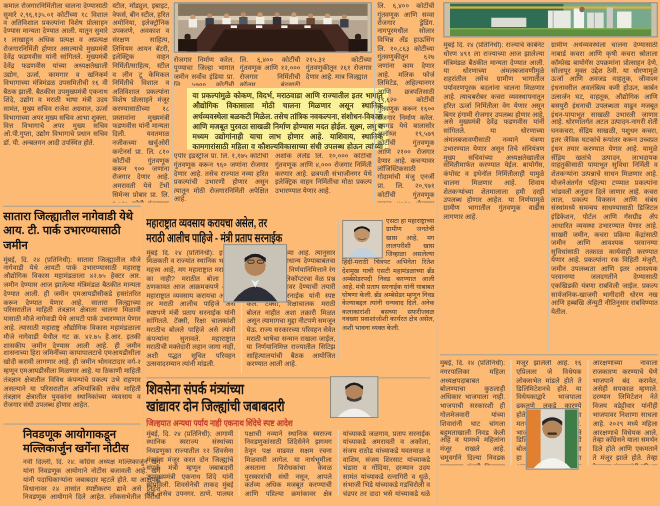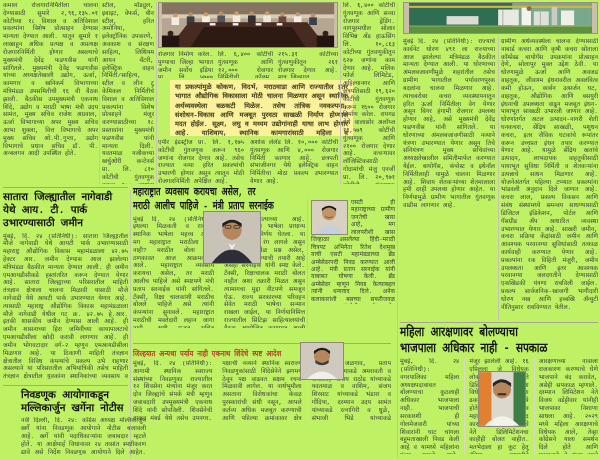--- a/index.html
+++ b/index.html
@@ -1,17 +1,17 @@
 <!DOCTYPE html>
 <html><head>
 <meta charset="utf-8">
 <style>
   html,body{margin:0;padding:0;background:#9a968c;}
-  .page{position:relative;width:600px;height:460px;background:#bef264;
-        font-family:Liberation Mono, monospace;color:#2b2b2f;overflow:hidden;}
+  .page{position:relative;width:600px;height:460px;background:#fdba74;
+        font-family:Liberation Sans, sans-serif;color:#2b2b2f;overflow:hidden;}
   .col{position:absolute;font-size:6.2px;line-height:1.26;text-align:justify;
        color:#3b3b40;overflow:hidden;word-break:break-word;}
   .photo{position:absolute;border:1px solid #9a927f;box-sizing:border-box;overflow:hidden;background:#cabfa9;}
   .photo svg{display:block;width:100%;height:100%;}
   .highlight{position:absolute;background:#fbf19b;font-size:6.7px;font-weight:bold;
        line-height:1.38;padding:3px 5px;color:#44401f;text-align:justify;overflow:hidden;box-sizing:border-box;}
   .vline{position:absolute;width:1px;background:#c8c3b5;}
   .hline{position:absolute;height:1px;background:#aaa395;}
   .art{position:absolute;overflow:visible;}
   .art h2,.art h3{margin:0;color:#141416;font-weight:bold;}
@@ -134,21 +134,21 @@
   <div class="art" style="left:3px;top:191px;width:125px;height:192px">
     <h3 class="smallh">सातारा जिल्ह्यातील नागेवाडी येथे आय. टी. पार्क उभारण्यासाठी जमीन</h3>
     <div class="body" style="height:146px">मुंबई, दि. २४ (प्रतिनिधी): सातारा जिल्ह्यातील मौजे नागेवाडी येथे आयटी पार्क उभारण्यासाठी महाराष्ट्र औद्योगिक विकास महामंडळाला ४२.७५ हेक्टर आर. जमीन देण्यास आज झालेल्या मंत्रिमंडळ बैठकीत मान्यता देण्यात आली. ही जमीन एमआयडीसीकडे हस्तांतरित करून देण्यात येणार आहे. सातारा जिल्ह्याच्या परिसरातील माहिती तंत्रज्ञान क्षेत्राला चालना मिळावी यासाठी मौजे नागेवाडी येथे आयटी पार्क उभारण्यात येणार आहे. त्यासाठी महाराष्ट्र औद्योगिक विकास महामंडळाला मौजे नागेवाडी येथील गट क्र. ४२.७५ हे.आर. इतकी शासकीय जमीन देण्यास आली आहे. ही जमीन शासनाच्या हिरा जमिनींच्या कायापालटाचे एमआयडीसीला खोदी करावी लागणार आहे. ही जमीन भोगवटादार वर्ग-२ म्हणून एमआयडीसीला मिळणार आहे. या ठिकाणी माहिती तंत्रज्ञान क्षेत्रातील विविध कंपन्यांचे प्रकल्प उभे राहणार असल्याने या परिसरातील अभियांत्रिकी तसेच माहिती तंत्रज्ञान क्षेत्रातील युवकांना स्थानिकांच्या व्यवसाय व रोजगार संधी उपलब्ध होणार आहेत.</div>
   </div>
 
   <div class="art" style="left:21px;top:389px;width:125px;height:69px">
     <h3 class="smallh">निवडणूक आयोगाकडून मल्लिकार्जुन खर्गेना नोटीस</h3>
     <div class="body" style="height:38px">नवी दिल्ली, दि. २४: काँग्रेस अध्यक्ष मल्लिकार्जुन खर्गे यांना निवडणूक आयोगाने नोटीस बजावली आहे. खर्गे यांनी पदाधिकाऱ्यांना जबाबदार म्हटले होते. या आक्षेपार्ह विधानावर २४ तासांत स्पष्टीकरण द्यावे असे निर्देश निवडणूक आयोगाने दिले आहेत. लोकसभेतील विरोधी पक्षनेत्यांना २१ एप्रिल रोजी झालेल्या सभेतील वक्तव्यावरून ही नोटीस देण्यात आली आहे.</div>
   </div>
 
-  <div class="art sarnaik bigh" style="left:133px;top:186px;width:172px;height:146px">
+  <div class="art sarnaik bigh" style="left:133px;top:197px;width:172px;height:146px">
     <h2>
       <span class="ln">महाराष्ट्रात व्यवसाय करायचा असेल, तर</span>
       <span class="ln">मराठी आलीच पाहिजे - मंत्री प्रताप सरनाईक</span>
     </h2>
     <div class="cols2" style="height:112px">
       <div>मुंबई दि. २४ (प्रतिनिधी): इथल्या मिळकती व राज्यांत स्थानिक भाषेला महत्त्व आहे, मग महाराष्ट्रात मराठीला का नाही? मराठीत बोला असे ठणकावत आज आक्रमकपणे आले. महाराष्ट्रात व्यवसाय करायचा असेल, तर मराठी आलीच पाहिजे असे स्पष्टपणे मंत्री प्रताप सरनाईक यांनी सांगितले. टॅक्सी, रिक्षा चालकांशी मराठीच बोलले पाहिजे असे त्यांनी कंपन्यांना सुनावले. महाराष्ट्रात मराठीची मक्तेदारी लहान जागा नाही, अशी पद्धत सूचित परिवहन उत्सवादरम्यान त्यांनी मांडली.</div>
       <div>परिवहन खात्याच्या आहे. त्यानुसार मराठी भाषेला प्राधान्य देण्याबाबतचा निर्णय घेतला. या निर्णयानिमित्ताने रंग लागले असून हेलिकॉप्टरचा वेळ प्रश्न असेल, त्या वादावर देण्याची तयारी आहे असेही सरनाईक यांनी स्पष्ट केले. टॅक्सी, रिक्षाचालक मराठी बोलत नाहीत अशा तक्रारी मिळत असून त्यामागचा मुद्दा नीटपणे समजून घेऊ. राज्य सरकारच्या परिवहन सेवेत मराठी भाषेचा सन्मान राखला जाईल, या निर्णयानिमित्त राज्यातील सिटिझ साहित्यालयांची बैठक आयोजित करण्यात आली आहे.</div>
     </div>
     <div class="portrait" style="left:70px;top:25px;width:58px;height:53px">
       <svg viewBox="0 0 58 53">
@@ -172,42 +172,42 @@
           <path d="M10.5 11 q7.5 -8 15 0 l0 -3 q-7.5 -6 -15 0 z" fill="#141414"></path>
           <path d="M14 16.5 q4 3 8 0" stroke="#7c4a2e" stroke-width="0.9" fill="none"></path>
           <path d="M4 35 q14 -18 29 0 z" fill="#c3d0de"></path>
         </svg>
       </span>
       <span>एसटी ही महाराष्ट्राच्या ग्रामीण जनतेची खास आहे, मग लालपरीशी खास जिव्हाळा असलेल्या हिंदी-मराठी चित्रपट अभिनेता रितेश देशमुख याची एसटी महामंडळाच्या ब्रँड अम्बेसेडरपदी निवड करण्यात आली आहे. मंत्री प्रताप सरनाईक यांनी याबाबत घोषणा केली. ब्रँड अम्बेसेडर म्हणून निवड केल्याबद्दल त्यांनी धन्यवाद दिले. अनेक कलाकारांशी बसच्या सफरीजवळ नवख्या प्रवाशांजोशी कार्यरत क्षेत्र असेल, अशी भावना व्यक्त केली.</span>
     </div>
   </div>
 
   <div class="art shivsena bigh" style="left:133px;top:346px;width:258px;height:112px">
+    <h2 style="width:215px">
+      <span class="ln">शिवसेना संपर्क मंत्र्यांच्या</span>
+      <span class="ln">खांद्यावर दोन जिल्ह्यांची जबाबदारी</span>
+    </h2>
     <div class="subhead">जिल्हयात अन्यथा पर्याय नाही एकनाथ शिंदेचे स्पष्ट आदेश</div>
     <div class="cols3" style="height:60px">
       <div>मुंबई, दि. २४ (प्रतिनिधी): आगामी स्थानिक स्वराज्य संस्थांच्या निवडणुका राज्यातील १२ शिवसेना मंत्र्यांना मंजूर करत दोन जिल्ह्यांचे संपर्क मंत्री म्हणून जबाबदारी उपमुख्यमंत्री एकनाथ शिंदे यांनी सोपविली. शिवसेनेची ताकद मुंबई येथे तसेच उपनगर, ठाणे, पालघर यांसह अन्य नव्या क्षमतेच्या दोन जिल्ह्यांची जबाबदारी टाकत जिल्हा पातळीवर त्यांना आता स्पष्ट आदेश देण्यात आले आहेत.</div>
       <div>पक्षाची नव्याने स्थानिक स्वराज्य निवडणुकांसाठी शिंदेसेनेने झगमग ठेवून पक्ष वाढवत सक्षम रचना मिळवावी लागेल. या नार्थभूमीला असताना विरोधकांचा केवळ पुरस्कारांची संधी नसून, आपले कर्तव्य अधिक मजबूत करण्याची आणि पहिल्या क्रमांकावर क्षेत्र घेण्याचे लक्ष्य म्हणून ठेविले जात आहे. या अंतर्गत सुधारणा पालिका यंत्रणांकडे पाहणार. जडसताव व मंत्र्यांवर, उच्च स्तरावर यांच्याकडे नाशिक व अहमदनगर.</div>
       <div>यांच्याकडे जळगाव, प्रताप सरनाईक यांच्याकडे अमरावती व अकोला, संजय राठोड यांच्याकडे यवतमाळ व वाशिम, संजय शिरसाट यांच्याकडे भंडारा व गोंदिया, दरम्यान उदय सामंत यांच्याकडे रत्नागिरी व धुळे, संभाजी भिडे यांच्याकडे गडचिरोली व चंद्रपूर तर दादा भुसे यांच्याकडे धुळे व नंदुरबार या जिल्ह्यांची जबाबदारी सोपवण्यात आली आहे. या २२ जिल्ह्यांमध्ये जडणतीत जिल्हा परिषद व पंचायत समिती वग</div>
     </div>
     <div class="portrait" style="left:167px;top:-4px;width:44px;height:38px">
       <svg viewBox="0 0 44 38">
         <rect width="44" height="38" fill="#cfc9be"></rect>
         <circle cx="22" cy="14" r="8.5" fill="#b5855c"></circle>
         <path d="M13.5 12 q8.5 -9 17 0 l0 -3.5 q-8.5 -7 -17 0 z" fill="#1c1c1c"></path>
         <path d="M15 18 q7 6 14 0 l0 3 q-7 5 -14 0 z" fill="#3c3c3c"></path>
         <path d="M6 38 q16 -16 32 0 z" fill="#f0efe9"></path>
       </svg>
     </div>
   </div>
 
   <div class="art mahila bigh" style="left:400px;top:325px;width:198px;height:133px">
-    <h2>
-      <span class="ln">महिला आरक्षणावर बोलण्याचा</span>
-      <span class="ln">भाजपाला अधिकार नाही - सपकाळ</span>
-    </h2>
     <div class="cols3" style="height:96px">
       <div>मुंबई, दि. २४ (प्रतिनिधी): नगरपालिका महिला अध्यक्षपदाबाबत बोलण्याचा कुठलाही अधिकार भाजपाला नाही. भाजपाची सरकारशी ही गोलमेजवारी यांच्या शिवारांनी घाट चांगला बहुमताखाली निवड केली आहे व यामध्ये महिलांना मंजूर राखले आहे. चमूवर्गाने दिल्या निवडक कायद्याला मंजुरी दिल्यावर पाहिले असता काँग्रेस-राष्ट्रवादीने होती बरोबर व नव्या अडचणाला बोलले. तसेच राष्ट्रीय पातळीवर संघटना राज्याच्या महिला संघटना नव्हत्याच ठरल्या म्हणून भाजपा नि मिळाली बनून वक्तव्य, असे</div>
       <div>मंजूर झालेली आहे. १६ एप्रिलला जे विधेयक लोकसभेत मांडले होते ते डिलिमिटेशनचे होते. या विधेयकाद्वारे भाजपाला ढकलणे लुकडे कारण्ये होते. ता मुंबई व महाराष्ट्राचा मतभेद कारण्या होता. भाजपाचे नेते डिलिमिटेशनचा काहीही बोलत नाहीत. मतभेदाला हा कूट हेतू इंडिया आघाडीने ओळखला व त्या विधेयकाला विरोध केलेला आहे. मतभेद मात्र तिसरी पद्धतला महिला</div>
       <div>आरक्षणाच्या नावाला राजकारण करण्याचे घेणे भाजपाने बंद करावेत, असेही सपकाळ म्हणाले. दरम्यान लिमिटेशन नेते विजय वडेट्टीवार यांनीही भाजपावर निशाणा साधला आहे. २०२९ मध्ये महिला आरक्षणाचे विधेयक आले, तेव्हा काँग्रेसने याला समर्थन दिले होते आणि एकमताने ते मंजूर झाले होते. तेव्हा देखाव्या मंत्रज्ञानांनी परिश्रम घेत दिले होते का? आता</div>
     </div>
     <div class="portrait" style="left:78px;top:46px;width:48px;height:56px">
       <svg viewBox="0 0 48 56">
         <rect width="48" height="56" fill="#ddd8cd"></rect>
         <rect x="0" y="0" width="13" height="56" fill="#e08030"></rect>
         <rect x="36" y="0" width="12" height="56" fill="#3e7d46"></rect>

